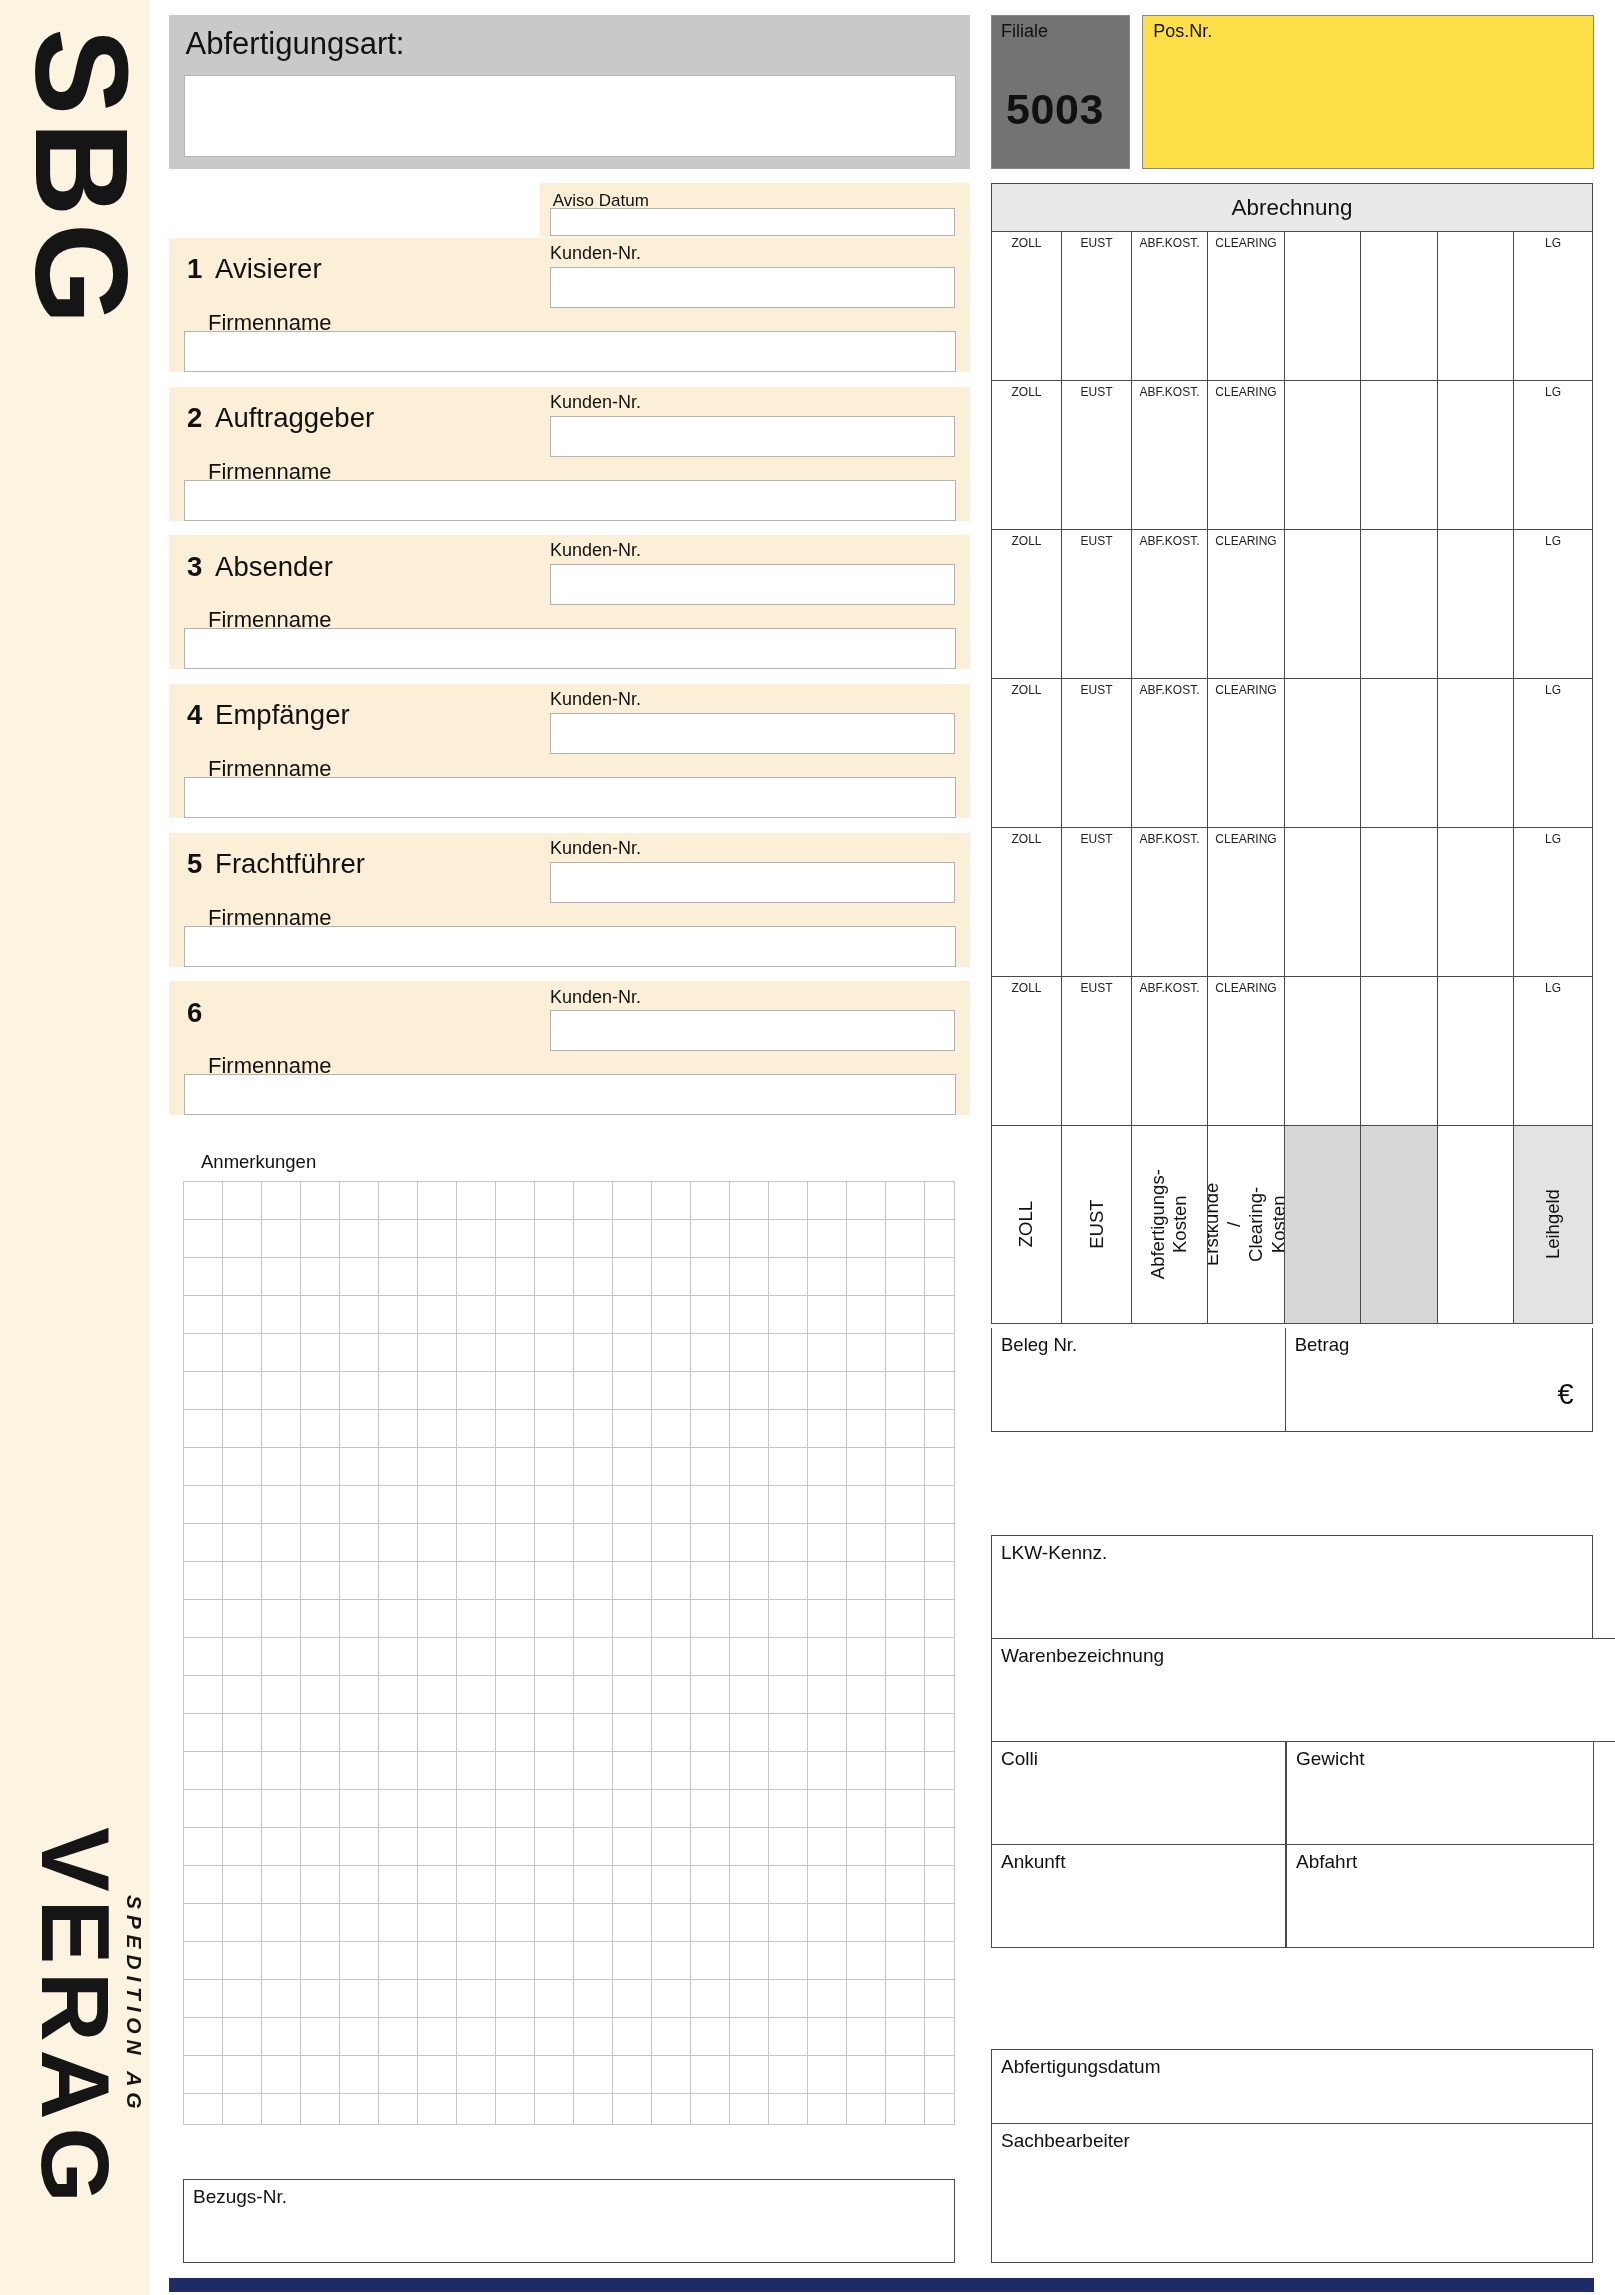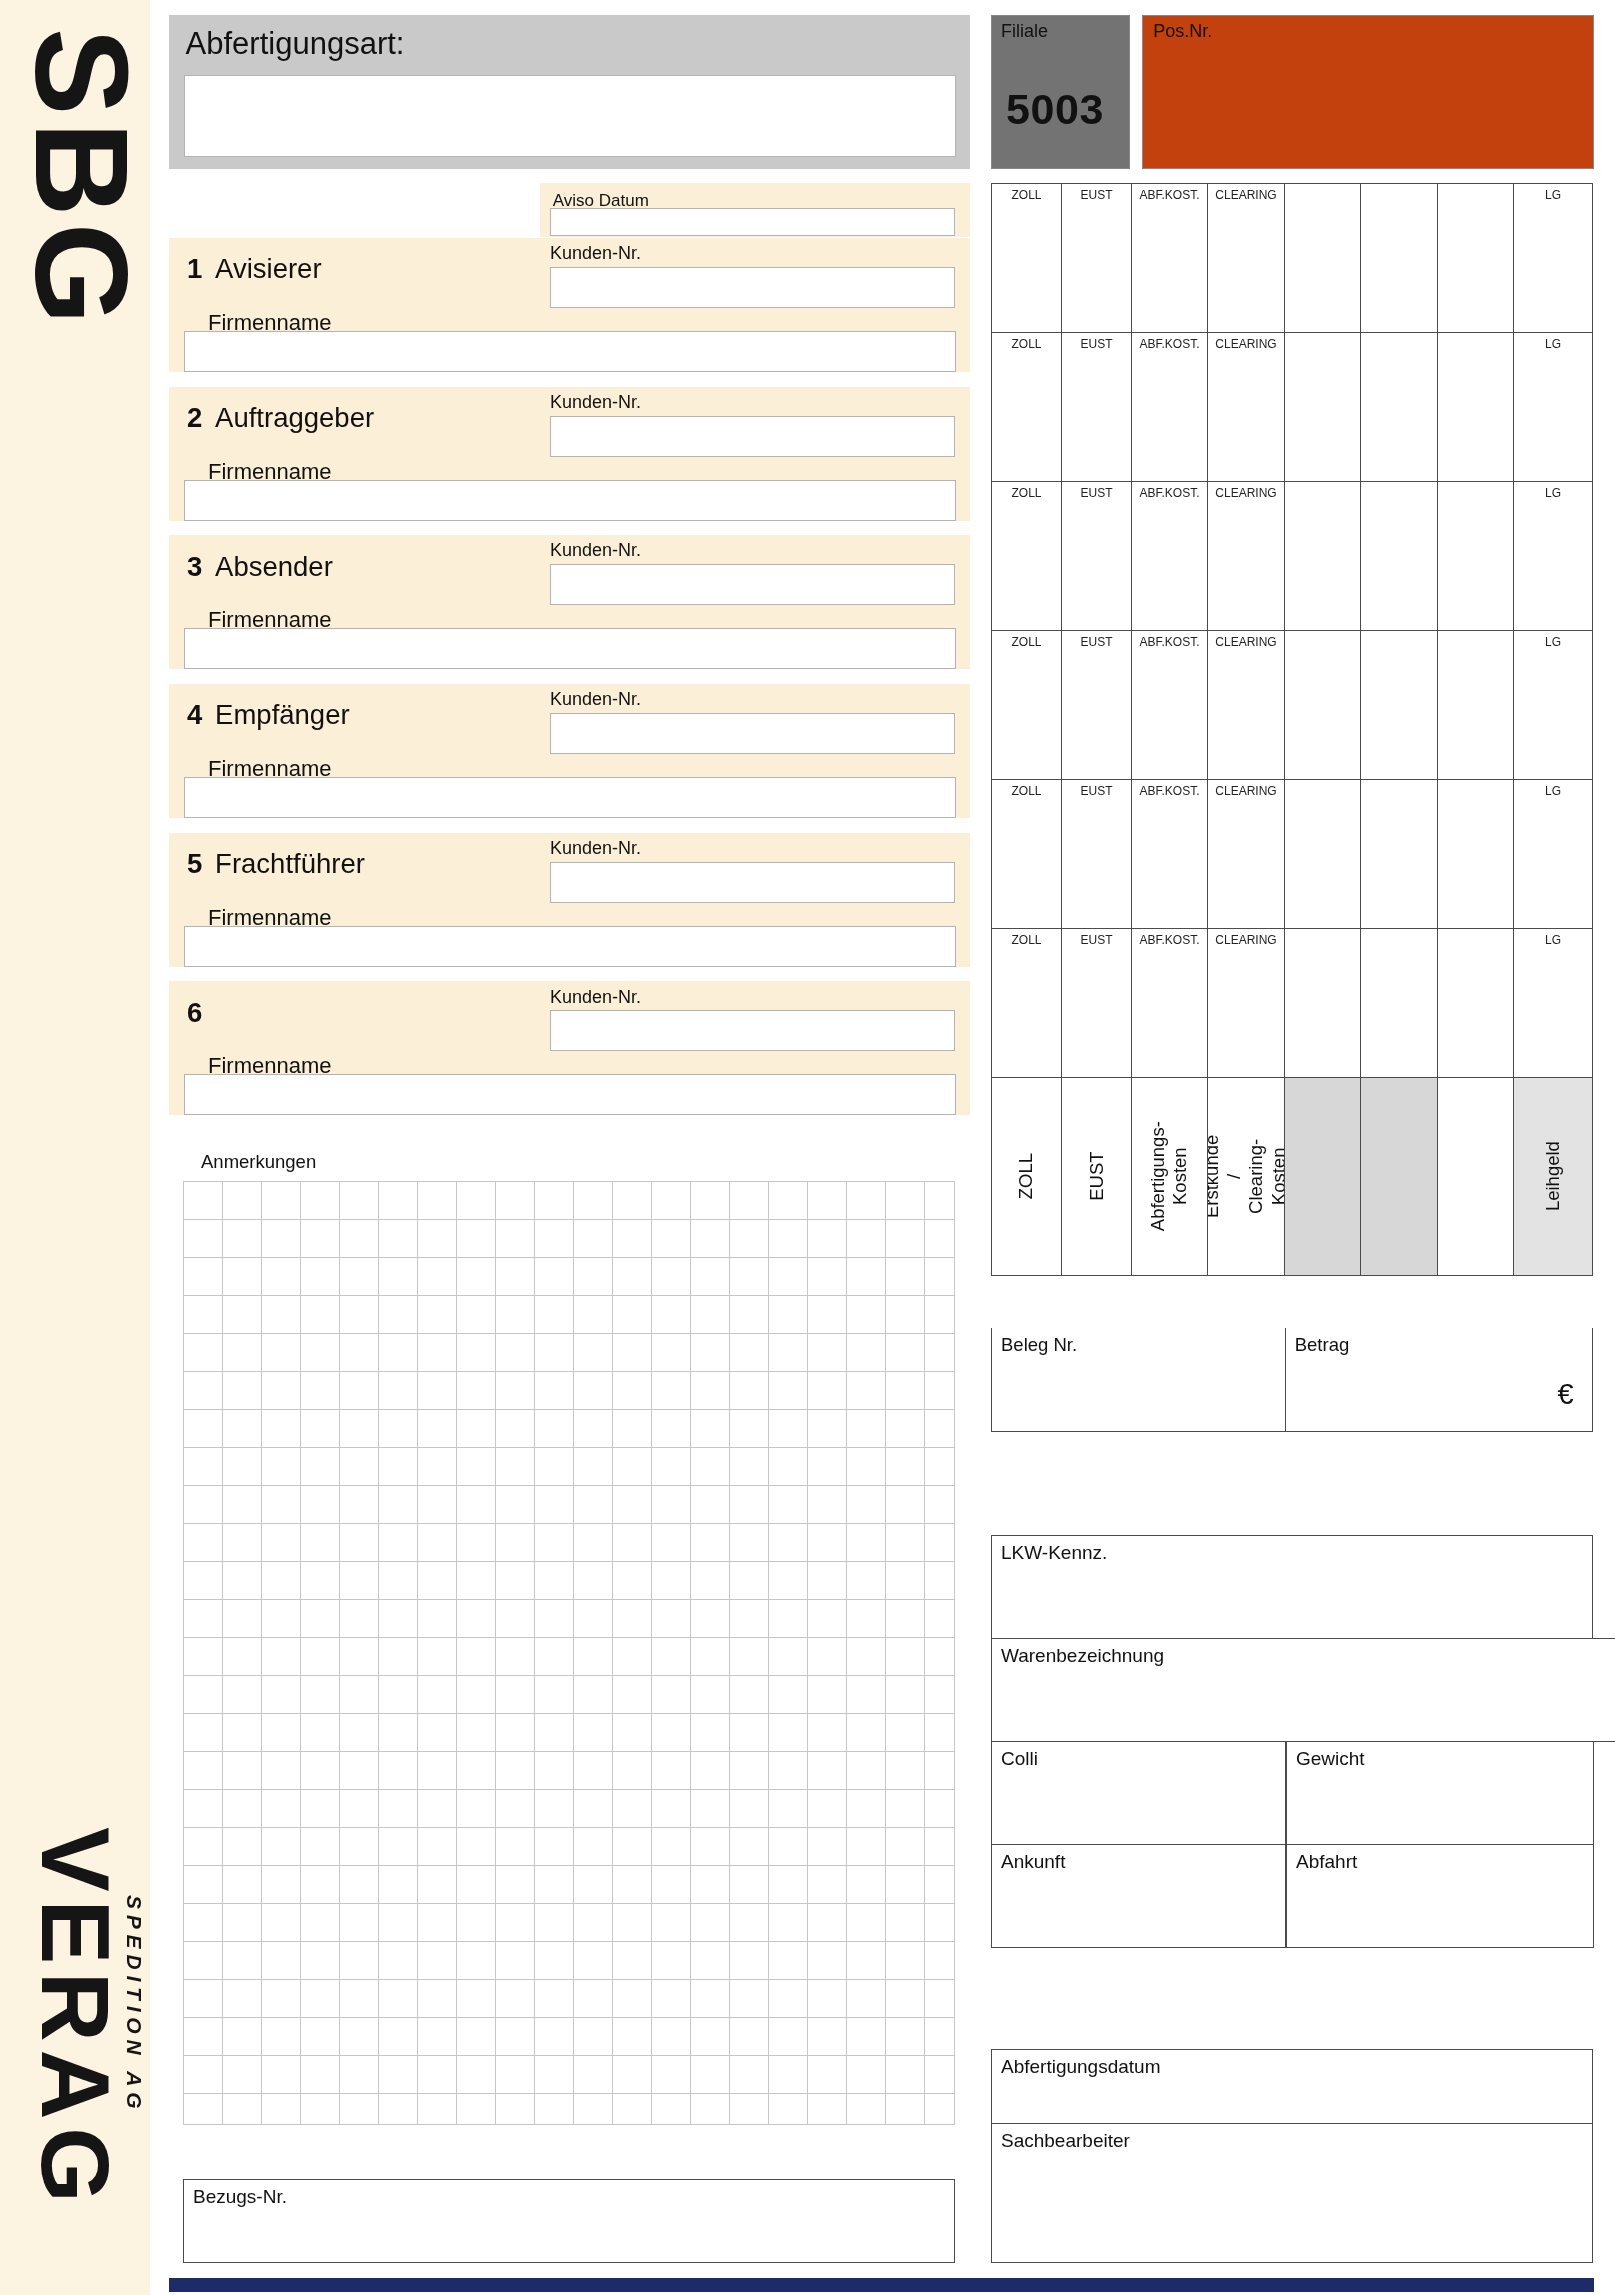--- a/index.html
+++ b/index.html
@@ -15,21 +15,21 @@
   .verag-line{font-size:97px;font-weight:bold;letter-spacing:7.7px;line-height:0.95;}
 
   
   .abf-header{position:absolute;left:169px;top:14.7px;width:801px;height:154px;background:var(--gray,#c9c9c9);}
   .abf-label{position:absolute;left:16.6px;top:11.5px;font-size:31px;}
   .abf-input{position:absolute;left:14.7px;top:60px;width:772px;height:82px;background:#fff;border:0.6px solid #b3b3b3;}
 
   .filiale-box{position:absolute;left:991px;top:14.7px;width:139px;height:154px;border:1.3px solid #878787;background:#737373;}
   .filiale-label{position:absolute;left:9px;top:5.1px;font-size:18px;}
   .filiale-value{position:absolute;left:14px;top:69px;font-size:43px;font-weight:bold;letter-spacing:0.6px;}
-  .posnr-box{position:absolute;left:1142px;top:14.7px;width:452px;height:154px;border:1.3px solid #878787;background:#c2410c;}
+  .posnr-box{position:absolute;left:1142px;top:14.7px;width:452px;height:154px;border:1.3px solid #878787;background:#fde047;}
   .posnr-label{position:absolute;left:10.2px;top:5.1px;font-size:18px;}
 
   
   .aviso-block{position:absolute;left:540px;top:183px;width:430px;height:54px;background:var(--cream2,#fcefd8);}
   .aviso-label{position:absolute;left:12.8px;top:7.7px;font-size:17px;}
   .aviso-input{position:absolute;left:550px;top:208px;width:405px;height:28px;background:#fff;border:0.6px solid #b3b3b3;}
 
   
   #party-rows{position:absolute;left:169px;top:238px;width:801px;}
   .party-row{position:relative;width:801px;height:134px;background:var(--cream2,#fcefd8);margin-bottom:14.7px;}
@@ -168,20 +168,21 @@
       <span class="party-num">6</span><span class="party-role"></span>
     </div>
     <div class="kunden-label">Kunden-Nr.</div>
     <div class="kunden-input"></div>
     <div class="firma-label">Firmenname</div>
     <div class="firma-input"></div>
   </div>
 </div>
 
 <div class="abr-table">
+  <div class="abr-header">Abrechnung</div>
   <div id="abr-rows">
   <div class="abr-row">
     <div class="abr-cell"><span class="abr-col-label">ZOLL</span></div>
     <div class="abr-cell"><span class="abr-col-label">EUST</span></div>
     <div class="abr-cell"><span class="abr-col-label">ABF.KOST.</span></div>
     <div class="abr-cell"><span class="abr-col-label">CLEARING</span></div>
     <div class="abr-cell"><span class="abr-col-label"></span></div>
     <div class="abr-cell"><span class="abr-col-label"></span></div>
     <div class="abr-cell"><span class="abr-col-label"></span></div>
     <div class="abr-cell"><span class="abr-col-label">LG</span></div>

